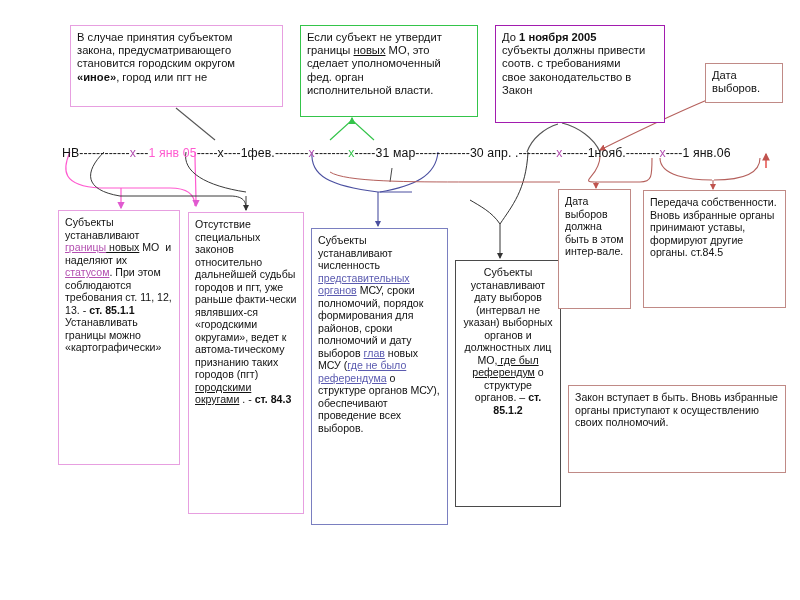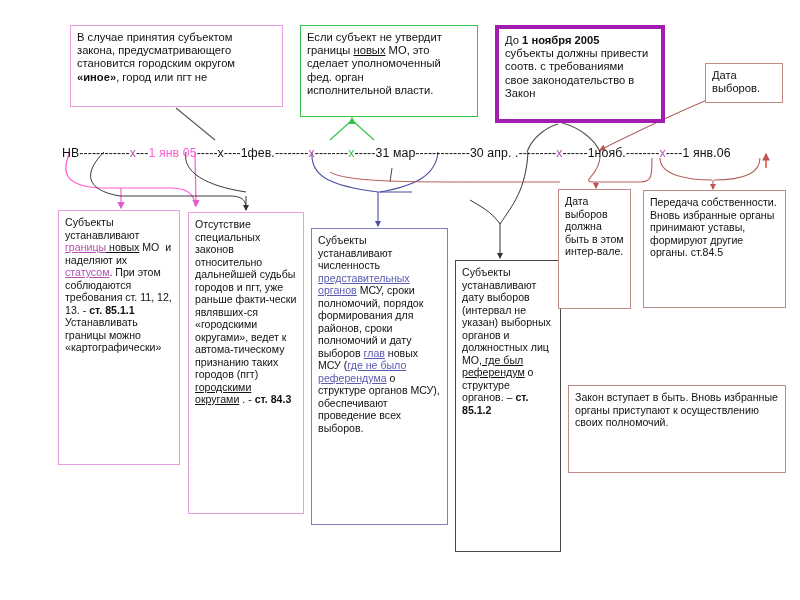--- a/index.html
+++ b/index.html
@@ -11,21 +11,21 @@
   #stage{position:absolute;left:0;top:0;width:800px;height:600px;}
   svg.connectors{position:absolute;left:0;top:0;width:800px;height:600px;pointer-events:none;}
 
   .box{
     position:absolute;background:#ffffff;box-sizing:border-box;
     padding:5px 6px;line-height:1.18;
   }
   .box p{margin:0;}
   .pink{border:1px solid #e79fe0;}
   .green{border:1px solid #34c44a;}
-  .gray{border:4px solid #a21caf;}
+  .gray{border:1px solid #a21caf;}
   .rose{border:1px solid #c08a86;}
   .blue{border:1px solid #7a7fc0;}
   .darkgray{border:1px solid #4a4a4a;}
 
   .t-top{font-size:11.2px;}
   .t-col{font-size:10.6px;}
 
   b,.b{font-weight:bold;}
   u,.u{text-decoration:underline;}
   .lilac{color:#b34fb0;text-decoration:underline;}
@@ -44,21 +44,21 @@
 
   
   #box-inoe     {left:70px; top:25px;  width:213px;height:82px;}
   #box-granicy  {left:300px;top:25px;  width:178px;height:92px;}
   #box-do1nov   {left:495px;top:25px;  width:170px;height:98px;}
   #box-data-vyb {left:705px;top:63px;  width:78px; height:40px;}
 
   #box-subj1    {left:58px; top:210px; width:122px;height:255px;}
   #box-otsut    {left:188px;top:212px; width:116px;height:302px;}
   #box-chisl    {left:311px;top:228px; width:137px;height:297px;}
-  #box-datavyb2 {left:455px;top:260px; width:106px;height:292px;}
+  #box-datavyb2 {left:455px;top:260px; width:106px;height:247px;text-align:center;}
   #box-interval {left:558px;top:189px; width:73px; height:120px;}
   #box-peredacha{left:643px;top:190px; width:143px;height:118px;}
   #box-zakon    {left:568px;top:385px; width:218px;height:88px;}
 </style>
 </head>
 <body>
 
 <div id="stage">
 
   <svg class="connectors" viewBox="0 0 800 600">

